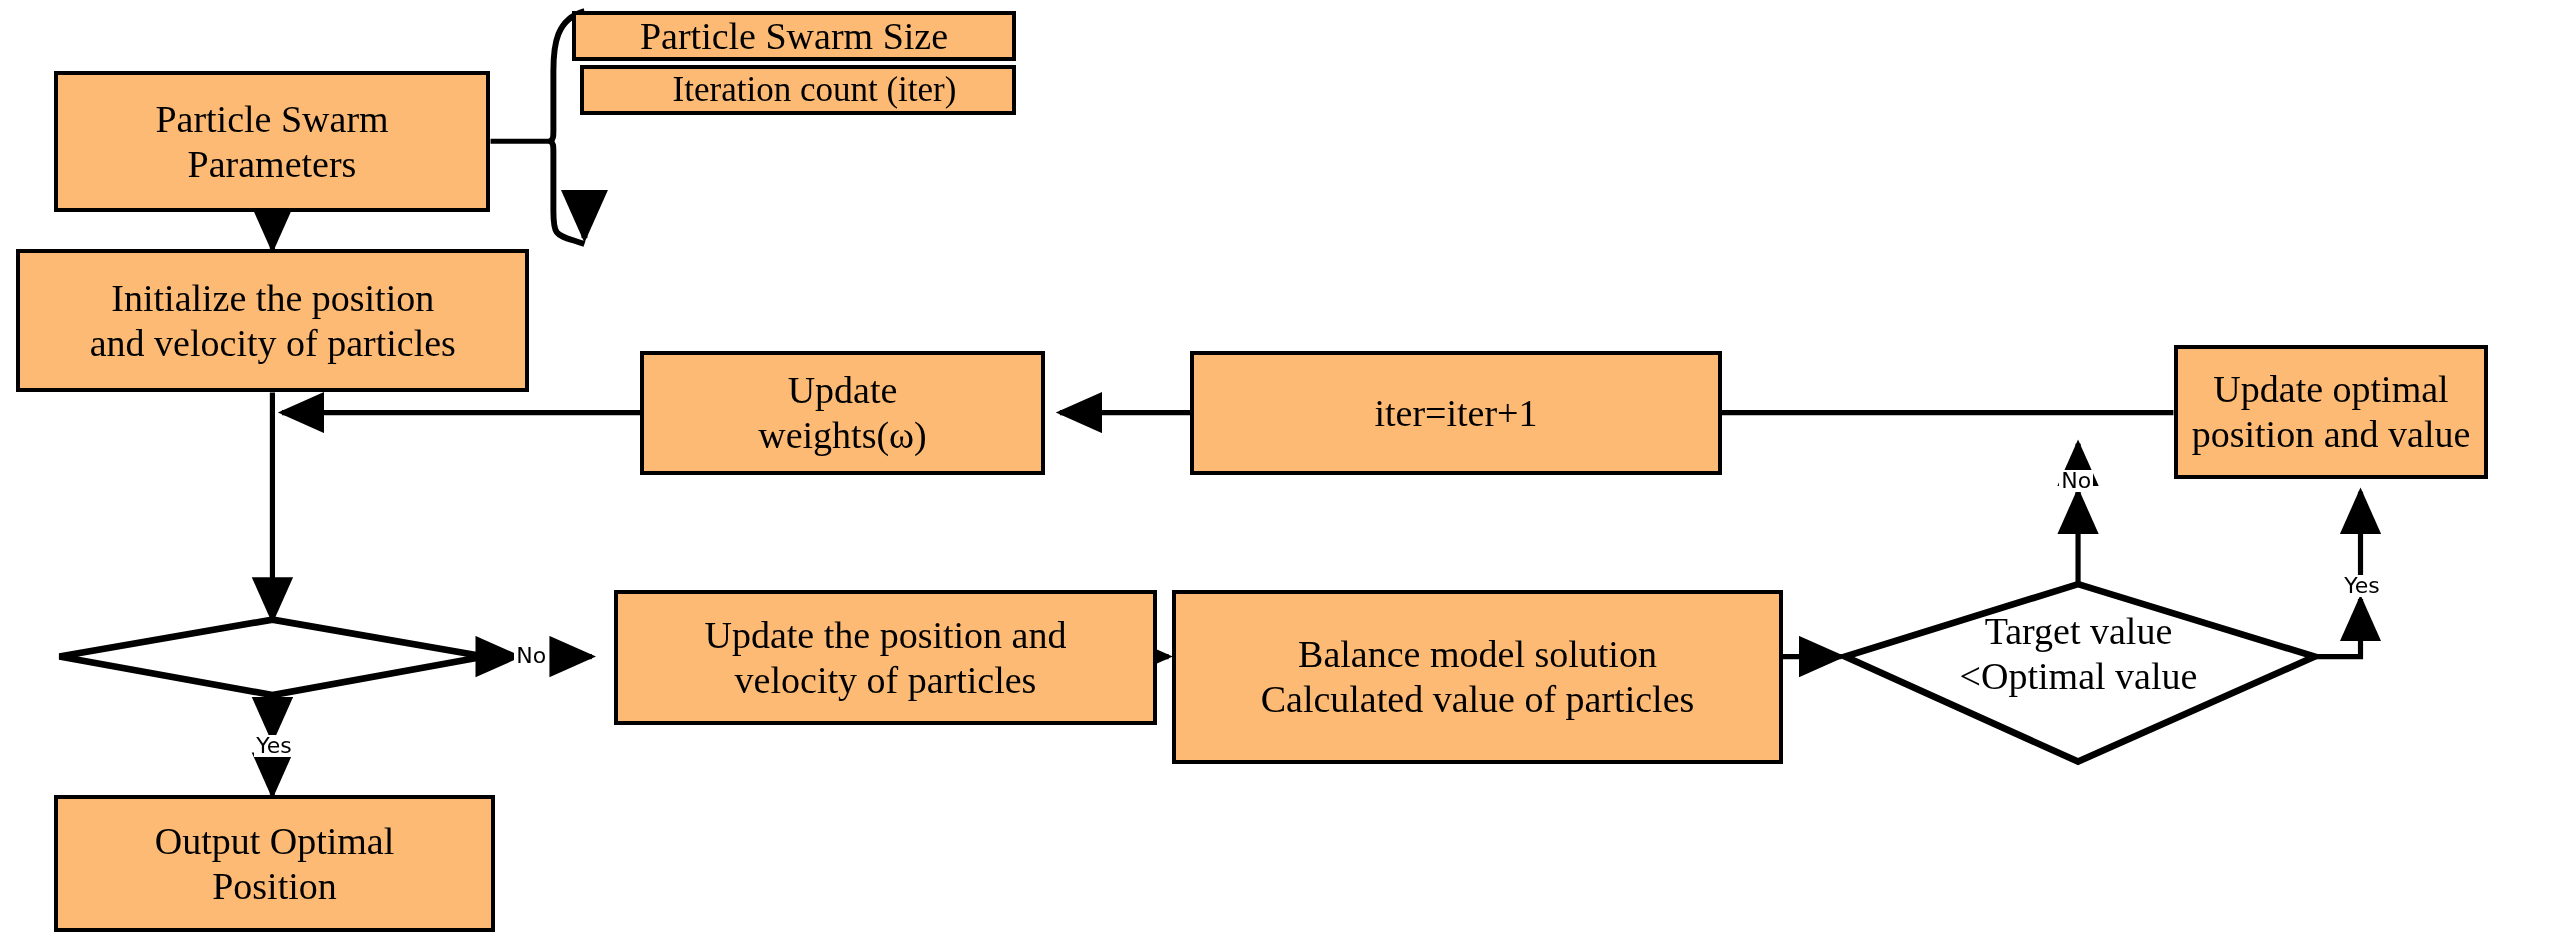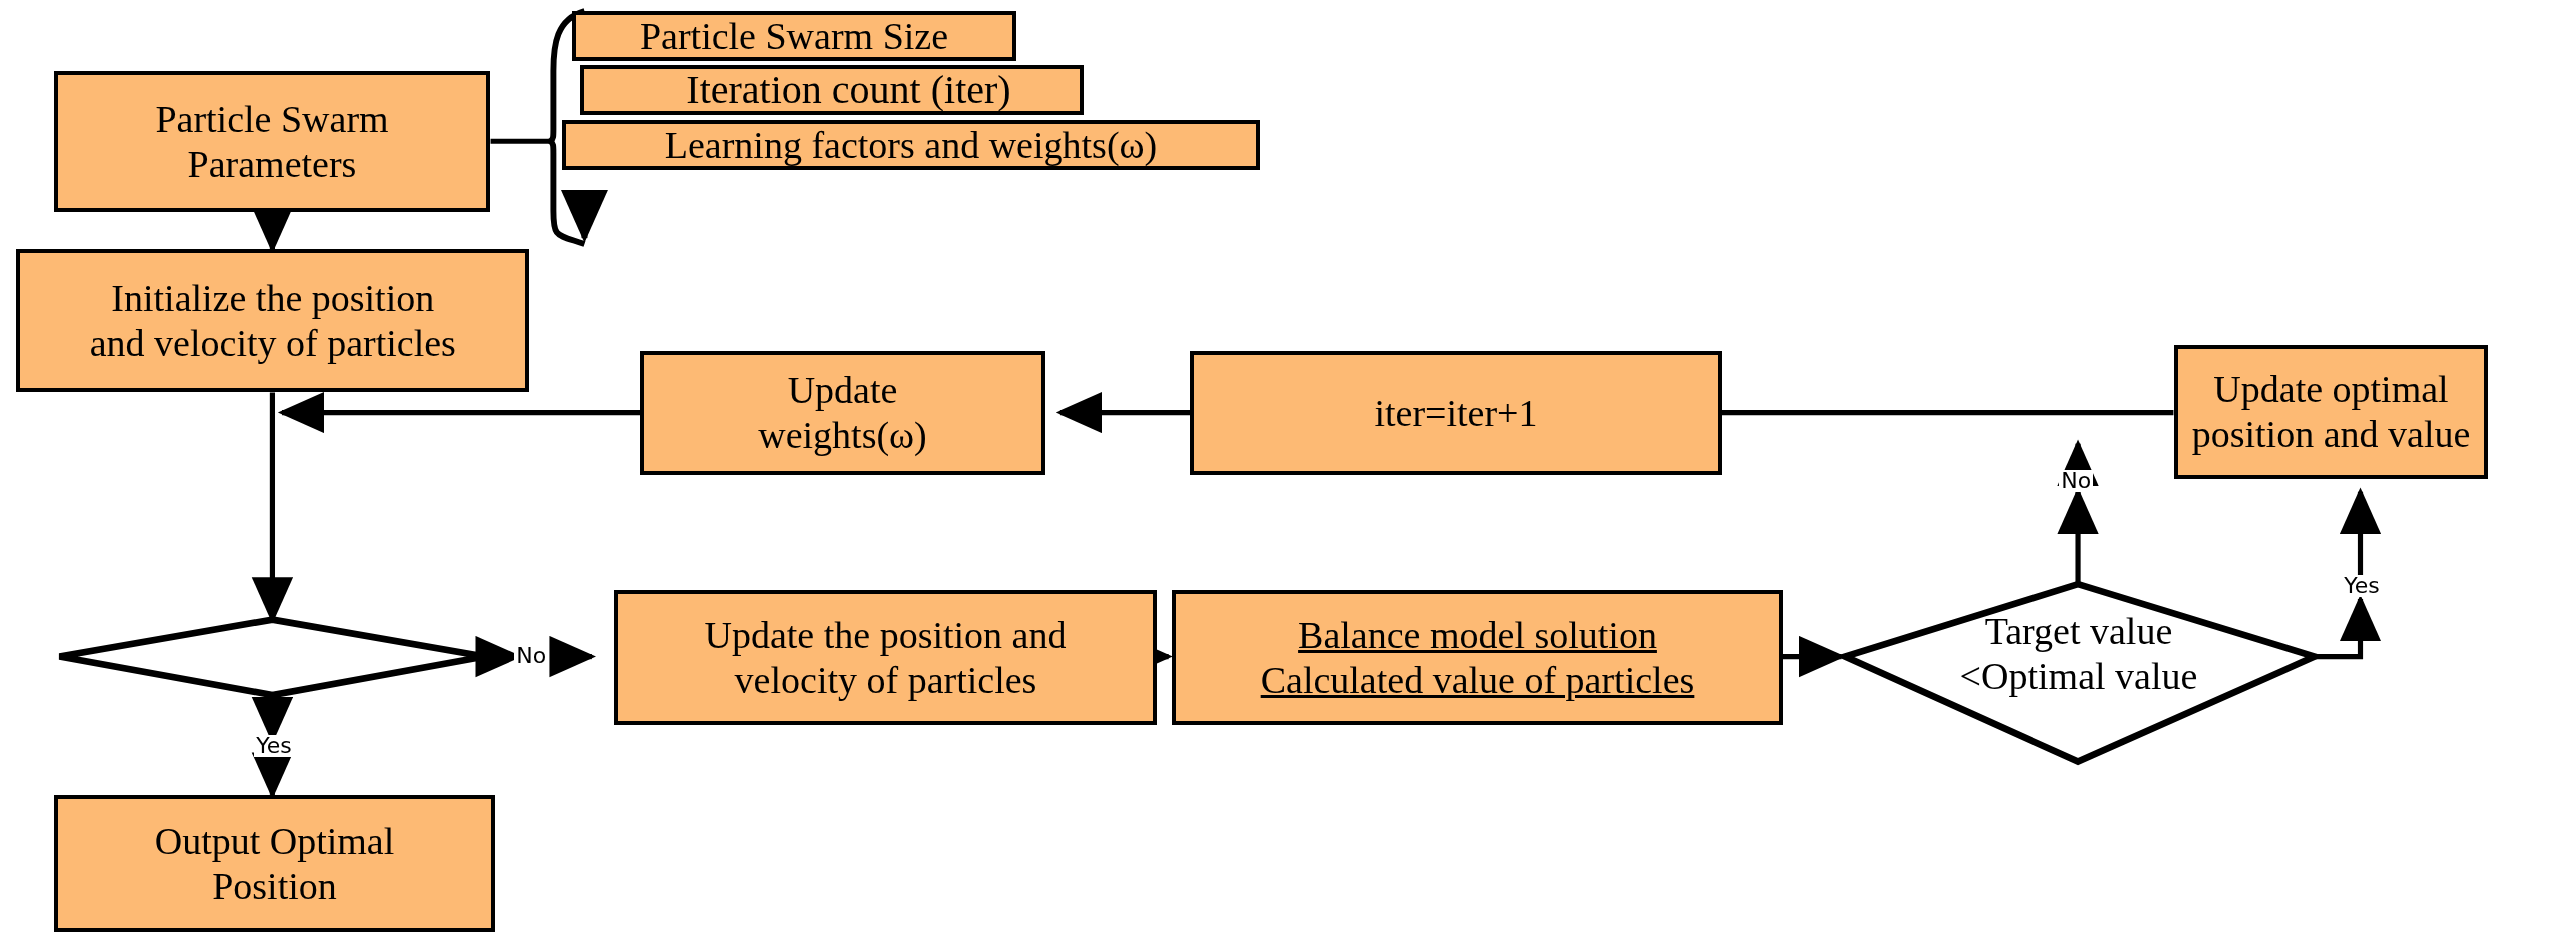--- a/index.html
+++ b/index.html
@@ -152,27 +152,24 @@
 
   <div class="node" style="left:54px; top:71px; width:436px; height:141px; font-size:38px;">
     <span class="txt">Particle Swarm
 Parameters</span>
   </div>
 
   <div class="node" style="left:572px; top:11px; width:444px; height:50px; font-size:38px;">
     <span class="txt">Particle Swarm Size</span>
   </div>
 
-  <div class="node" style="left:580px; top:65px; width:504px; height:50px; font-size:40px;padding-left:33px;">
+  <div class="node" style="left:580px; top:65px; width:436px; height:50px; font-size:35px;padding-left:33px;">
     <span class="txt">Iteration count (iter)</span>
   </div>
 
-  <div class="node" style="left:562px; top:120px; width:698px; height:50px; font-size:38px;">
-    <span class="txt">Learning factors and weights(ω)</span>
-  </div>
 
   <div class="node" style="left:16.3px; top:249px; width:513px; height:143px; font-size:38px;">
     <span class="txt">Initialize the position
 and velocity of particles</span>
   </div>
 
   <div class="node" style="left:640px; top:351px; width:405px; height:124px; font-size:38px;">
     <span class="txt">Update
 weights(ω)</span>
   </div>
@@ -185,21 +182,21 @@
     <span class="txt">Update optimal
 position and value</span>
   </div>
 
 
   <div class="node" style="left:614px; top:590px; width:543px; height:135px; font-size:38px;">
     <span class="txt">Update the position and
 velocity of particles</span>
   </div>
 
-  <div class="node" style="left:1172px; top:590px; width:611px; height:135px; font-size:38px;text-decoration:underline;">
+  <div class="node" style="left:1172px; top:590px; width:611px; height:174px; font-size:38px;">
     <span class="txt">Balance model solution
 Calculated value of particles</span>
   </div>
 
   <div class="diamond-label" style="left:1901px; top:598px; width:355px; height:111px; font-size:38px;">
     <span class="txt">Target value
 &lt;Optimal value</span>
   </div>
 
   <div class="node" style="left:54px; top:795px; width:441px; height:137px; font-size:38px;">

